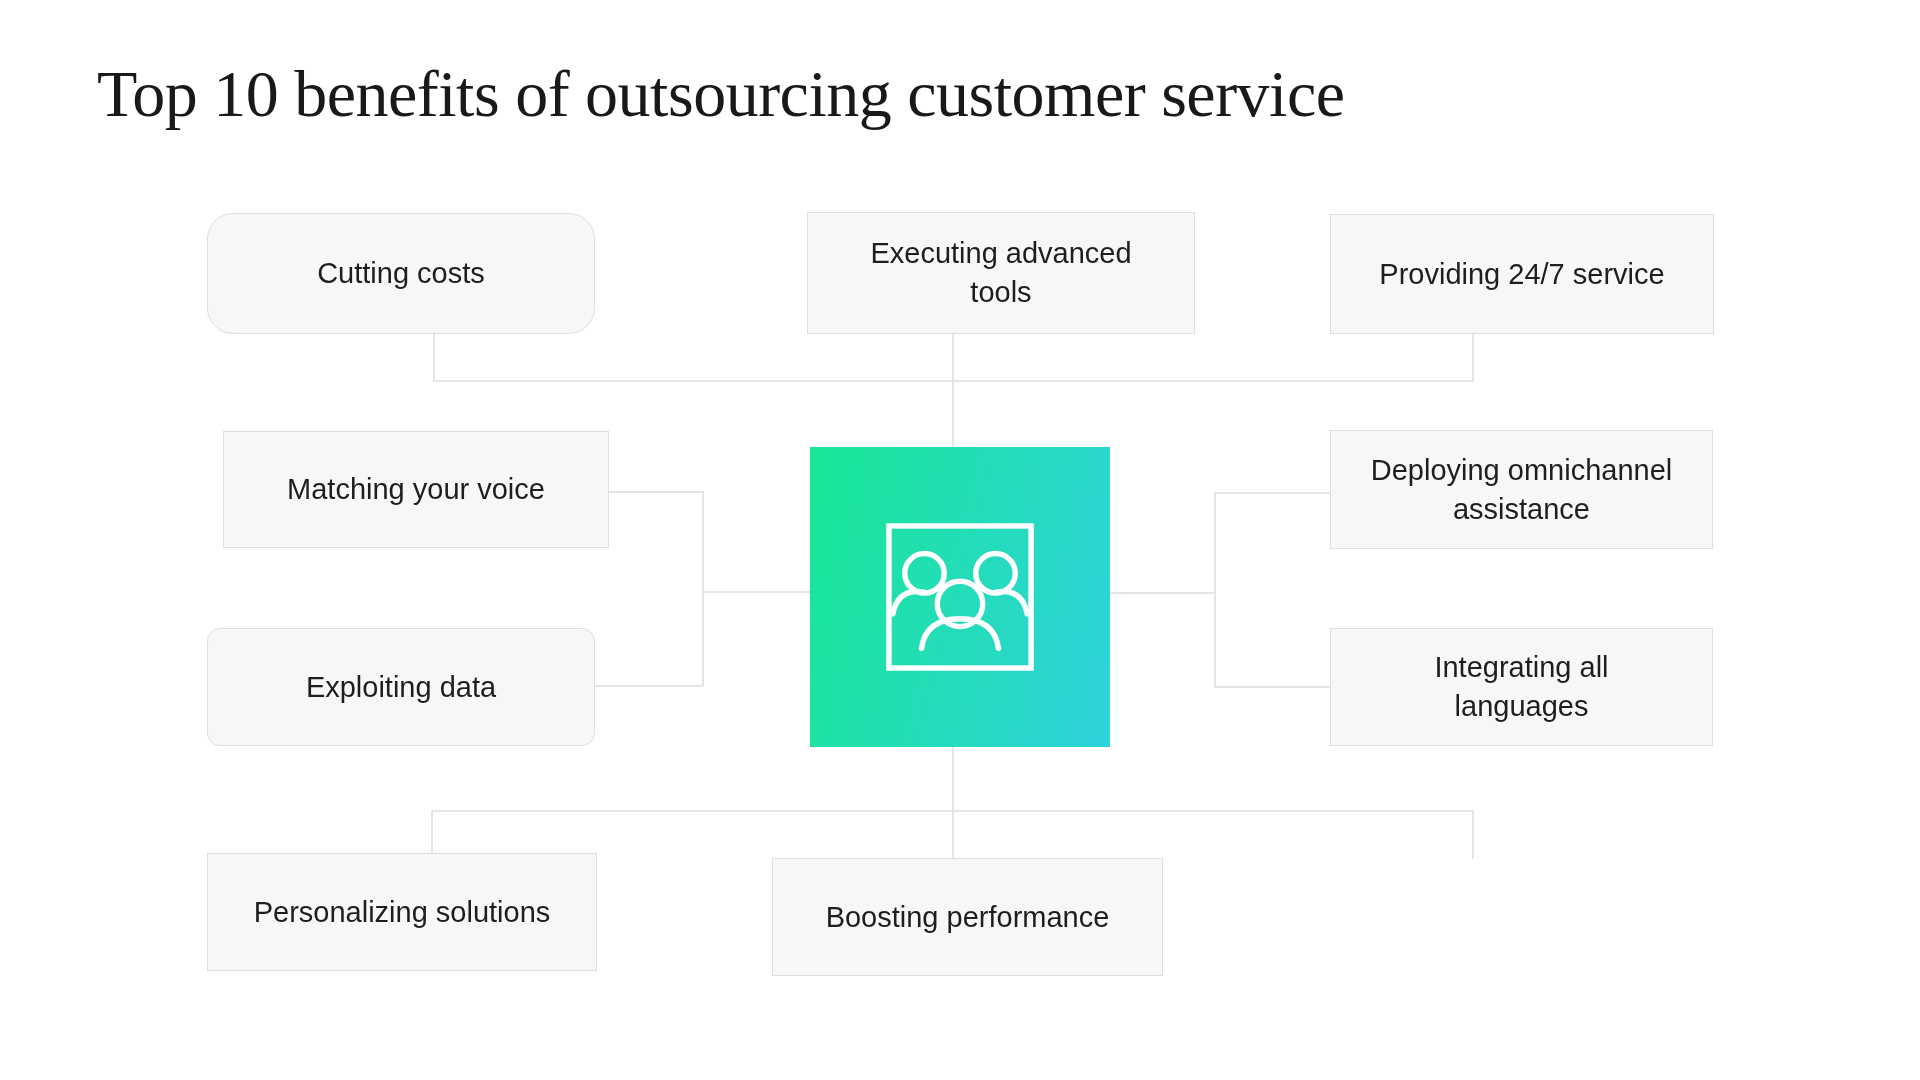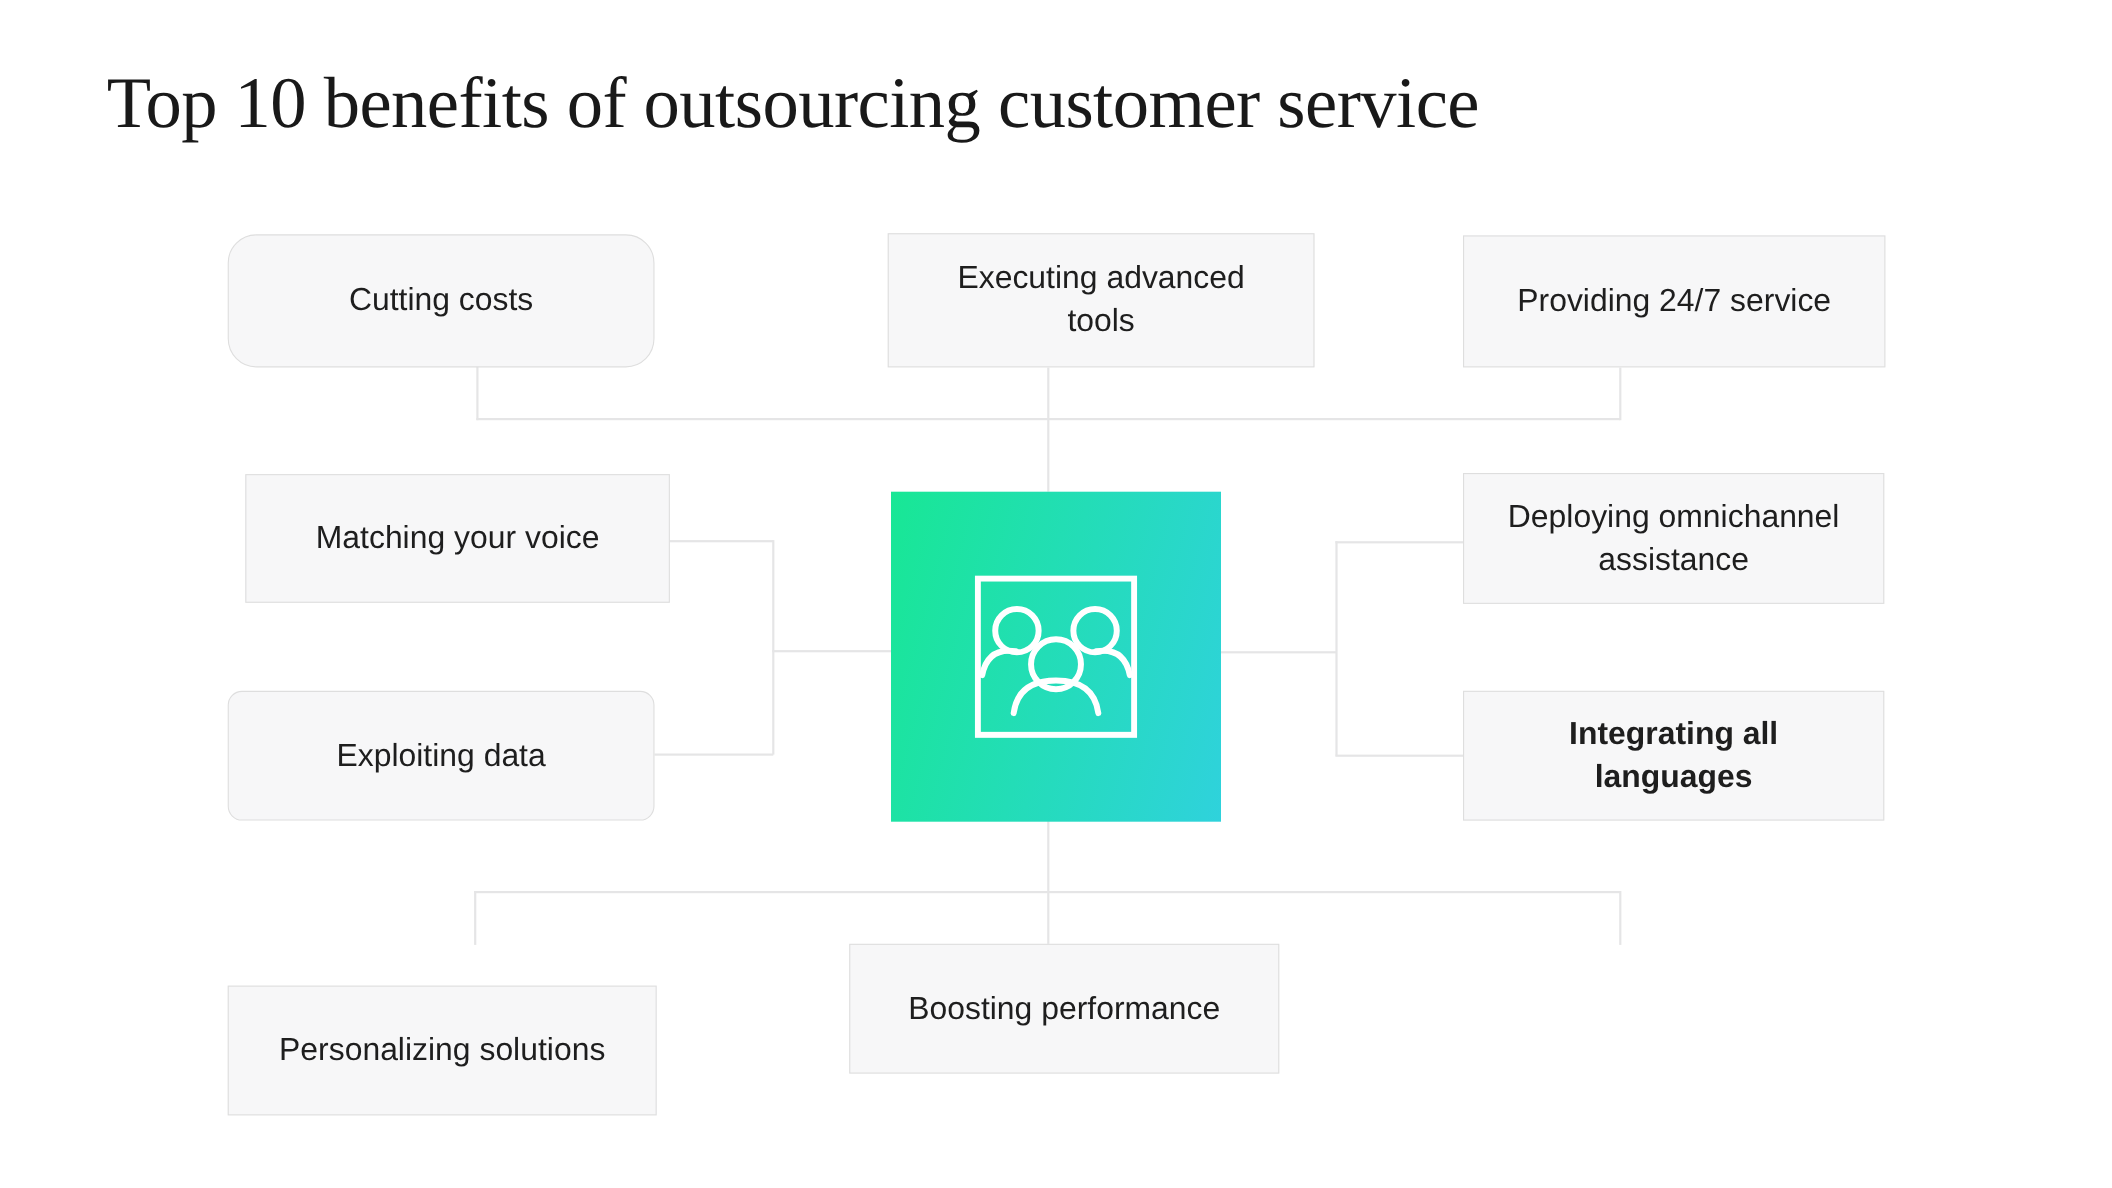--- a/index.html
+++ b/index.html
@@ -21,22 +21,22 @@
   .box .label{display:inline-block;}
   .b1{left:207px;top:213px;width:388px;height:121px;border-radius:26px;}
   .b2{left:759px;top:212px;width:388px;height:122px;margin-left:48px;}
   .b2 .label{max-width:300px;}
   .b3{left:1330px;top:214px;width:384px;height:120px;}
   .b4{left:223px;top:431px;width:386px;height:117px;}
   .b5{left:1330px;top:430px;width:383px;height:119px;}
   .b5 .label{max-width:340px;text-align:center;}
   .b6{left:207px;top:628px;width:388px;height:118px;border-radius:13px;}
   .b7{left:1330px;top:628px;width:383px;height:118px;}
-  .b7 .label{max-width:240px;font-weight:bold;}
-  .b8{left:207px;top:896px;width:390px;height:118px;}
+  .b7 .label{max-width:240px;}
+  .b8{left:207px;top:853px;width:390px;height:118px;}
   .b9{left:772px;top:858px;width:391px;height:118px;align-items:center;}
   .b10{left:1325px;top:858px;width:390px;height:118px;}
   .line{position:absolute;background:#e5e5e6;}
   .tile{
     position:absolute;left:810px;top:447px;width:300px;height:300px;
     background:linear-gradient(105deg,var(--grad-start,#18E795),var(--grad-end,#2FD2DC));
     display:flex;align-items:center;justify-content:center;
   }
   .tile svg{display:block;}
 </style>

